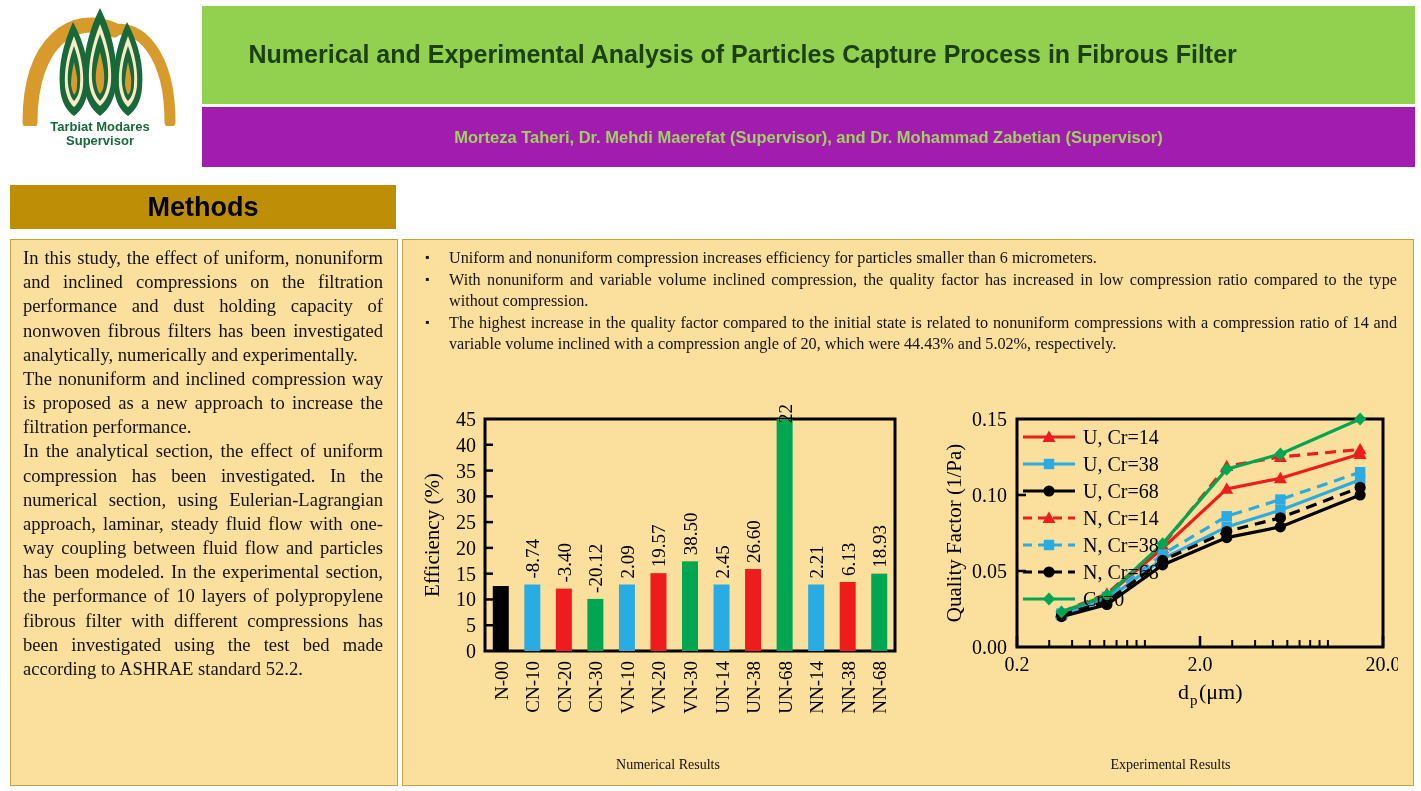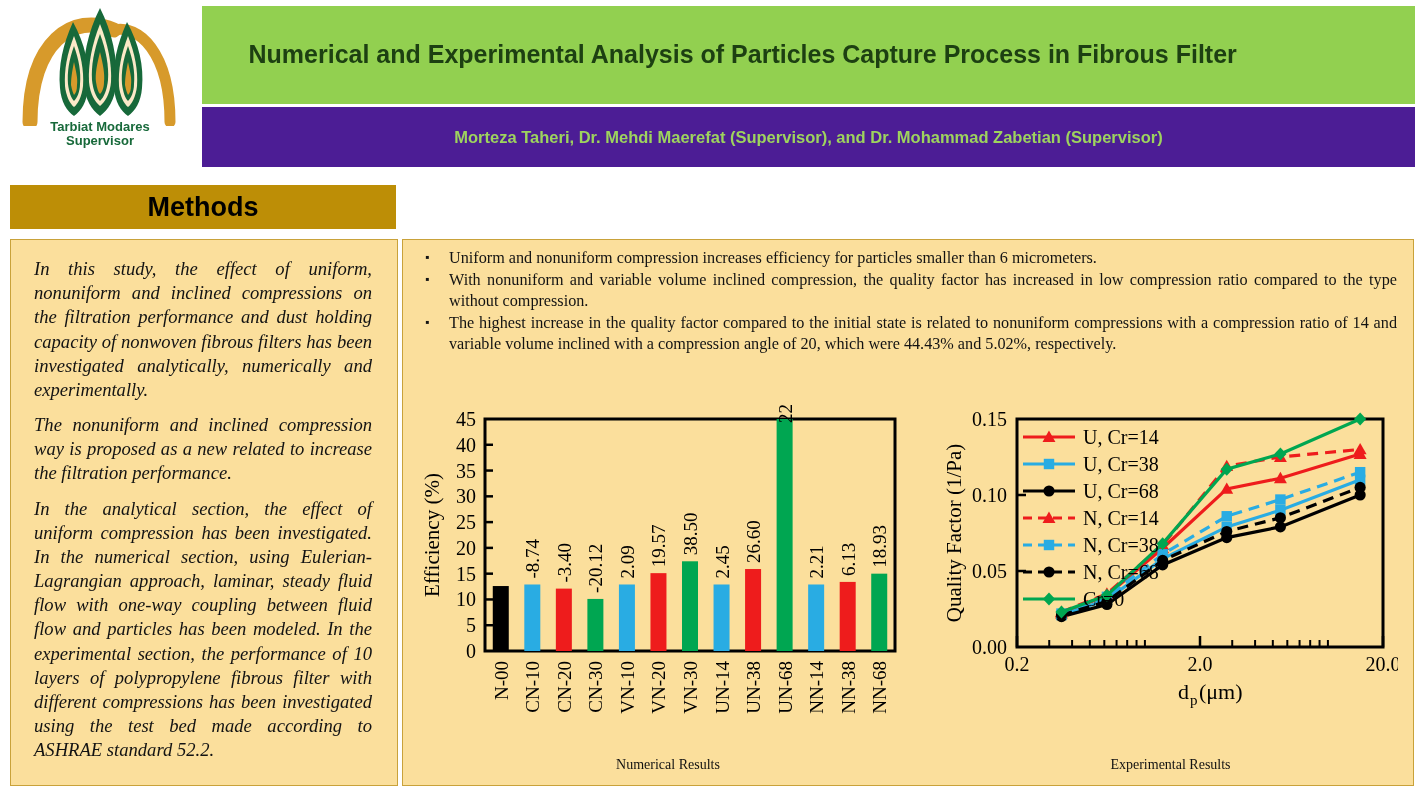--- a/index.html
+++ b/index.html
@@ -10,38 +10,38 @@
   .logo-box{position:absolute;left:0;top:0;width:200px;height:172px;background:#fff;}
   .logo-svg{position:absolute;left:18px;top:6px;}
   .logo-text{position:absolute;left:0;top:120px;width:200px;text-align:center;
     font-family:"Liberation Sans",sans-serif;font-weight:bold;font-size:13px;color:#17693a;line-height:1.05;}
 
   .title-bar{position:absolute;left:202px;top:6px;width:1213px;height:98px;background:#92d050;
     display:flex;align-items:center;justify-content:center;}
   .title-bar span{display:block;width:1120px;text-align:left;font-family:"Liberation Sans",sans-serif;
     font-weight:bold;font-size:25px;color:#1d4012;line-height:1.18;}
 
-  .author-bar{position:absolute;left:202px;top:107px;width:1213px;height:60px;background:#4c1d95;
+  .author-bar{position:absolute;left:202px;top:107px;width:1213px;height:60px;background:#a21caf;
     display:flex;align-items:center;justify-content:center;}
   .author-bar span{font-family:"Liberation Sans",sans-serif;font-weight:bold;font-size:16.5px;color:#9ed35e;}
 
   
   .sec-head{position:absolute;height:44px;background:#bd8e06;display:flex;align-items:center;justify-content:center;}
   .sec-head span{font-family:"Liberation Sans",sans-serif;font-weight:bold;font-size:27px;color:#000000;}
   #head-methods{left:10px;top:185px;width:386px;}
   #head-outcomes{left:402px;top:185px;width:1010px;}
 
   
   .panel{position:absolute;background:#fbdf9c;border:1px solid #c9a23a;}
   #panel-methods{left:10px;top:239px;width:386px;height:545px;}
   #panel-outcomes{left:402px;top:239px;width:1010px;height:545px;}
 
   .methods-text{position:absolute;left:12px;top:6px;width:360px;font-size:18.6px;line-height:1.30;
     color:#131313;text-align:justify;font-family:"Liberation Serif",serif;}
-  .methods-text p{margin:11px;text-align:justify;font-style:italic;}
+  .methods-text p{margin:0;text-align:justify;}
 
   
   .bullets{position:absolute;left:14px;top:8px;width:980px;font-size:16.2px;line-height:1.30;color:#131313;}
   .bullet{display:flex;margin-bottom:1px;}
   .bullet .sq{flex:0 0 24px;font-size:12px;line-height:1.55;color:#131313;padding-left:8px;}
   .bullet .txt{flex:1;text-align:justify;}
 
   
   .chartwrap{position:absolute;}
   #bar-chart-wrap{left:20px;top:165px;width:490px;height:370px;}
@@ -94,21 +94,21 @@
     <span>Morteza Taheri, Dr. Mehdi Maerefat (Supervisor), and Dr. Mohammad Zabetian (Supervisor)</span>
   </div>
 
   <div class="sec-head" id="head-methods">
     <span>Methods</span>
   </div>
 
   <div class="panel" id="panel-methods">
     <div class="methods-text">
       <p>In this study, the effect of uniform, nonuniform and inclined compressions on the filtration performance and dust holding capacity of nonwoven fibrous filters has been investigated analytically, numerically and experimentally.</p>
-      <p>The nonuniform and inclined compression way is proposed as a new related to increase the filtration performance.</p>
+      <p>The nonuniform and inclined compression way is proposed as a new approach to increase the filtration performance.</p>
       <p>In the analytical section, the effect of uniform compression has been investigated. In the numerical section, using Eulerian-Lagrangian approach, laminar, steady fluid flow with one-way coupling between fluid flow and particles has been modeled. In the experimental section, the performance of 10 layers of polypropylene fibrous filter with different compressions has been investigated using the test bed made according to ASHRAE standard 52.2.</p>
     </div>
   </div>
 
   <div class="panel" id="panel-outcomes">
 
     <div class="bullets">
       <div class="bullet">
         <div class="sq">▪</div>
         <div class="txt">Uniform and nonuniform compression increases efficiency for particles smaller than 6 micrometers.</div>

